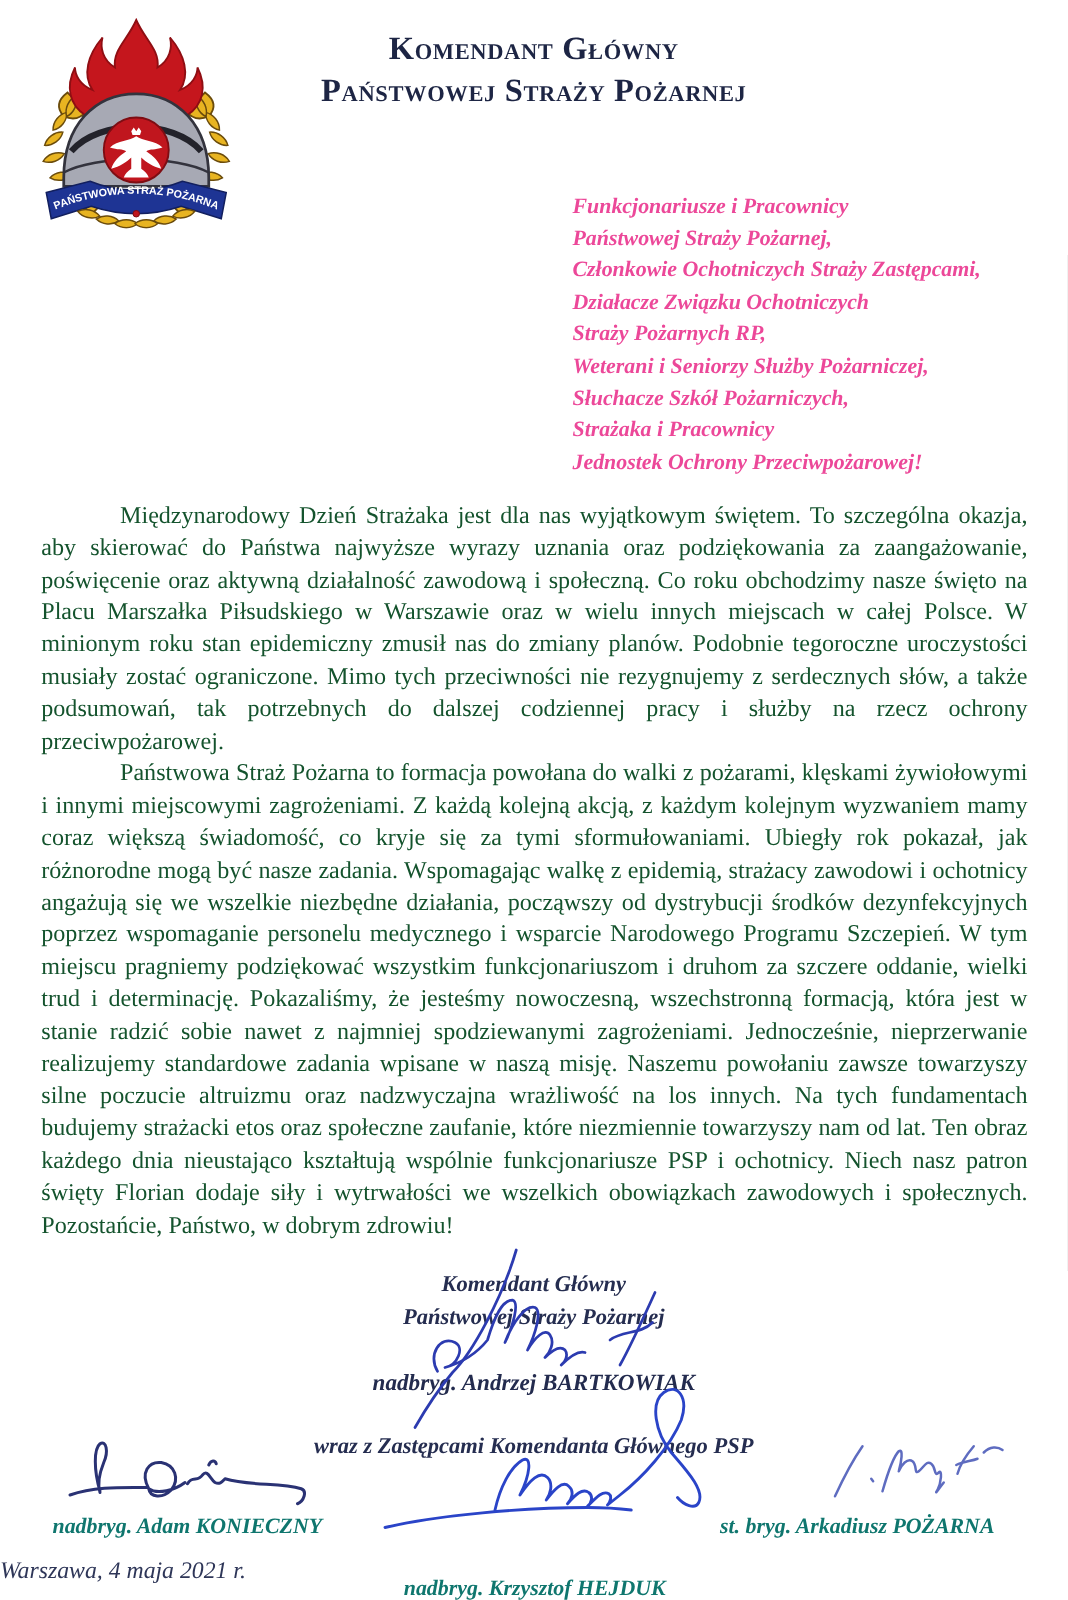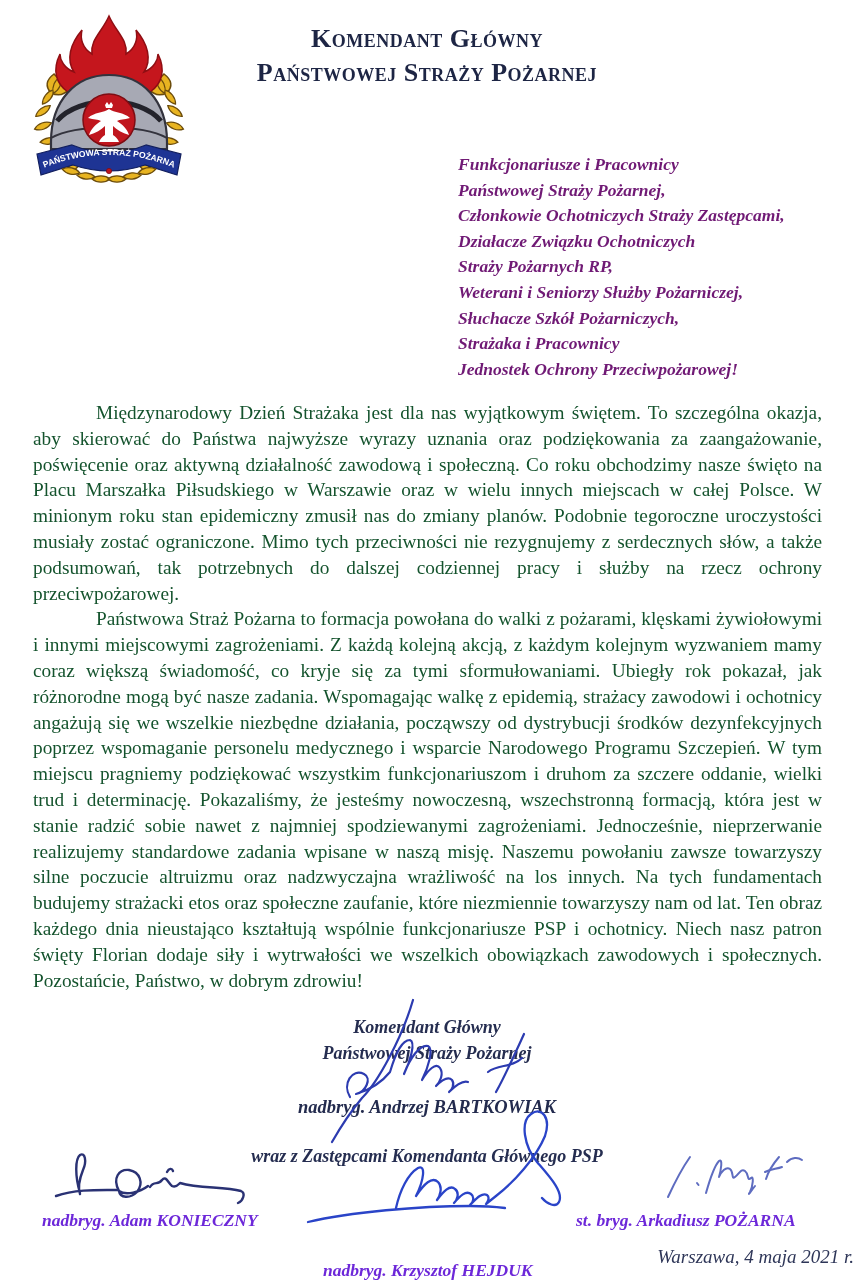--- a/index.html
+++ b/index.html
@@ -20,21 +20,21 @@
     font-weight:bold;
     font-size:26px;line-height:34px;
     letter-spacing:0.5px;
     color:#1d2544;
   }
   
   .addressee{
     position:absolute;left:458px;top:152px;
     font-style:italic;font-weight:bold;
     font-size:17.5px;line-height:25.6px;
-    color:#701a75;
+    color:#ec4899;
     white-space:nowrap;
   }
   
   .body-text{
     position:absolute;left:33px;top:400px;width:789px;
     font-size:19.3px;line-height:25.8px;
     text-align:justify;
     color:#14532d;
   }
   .body-text p{margin:0;text-indent:63px;}
@@ -57,29 +57,29 @@
     position:absolute;left:0;top:1146px;width:854px;
     text-align:center;
     font-style:italic;font-weight:bold;
     font-size:18px;
     color:#252d50;
   }
   .deputy{
     position:absolute;top:1210px;
     font-style:italic;font-weight:bold;
     font-size:17.5px;
-    color:#6d28d9;
+    color:#0f766e;
     white-space:nowrap;
   }
   .deputy.d1{left:42px;}
   .deputy.d2{left:323px;top:1212px;margin-top:48px;}
   .deputy.d3{left:576px;}
   .date-line{
     position:absolute;left:0;top:1246px;width:854px;
-    text-align:right;
+    text-align:left;
     font-style:italic;
     font-size:19px;
     color:#2e3658;
   }
   .ink-overlay{
     position:absolute;left:0;top:0;width:854px;height:1280px;
     pointer-events:none;
   }
 </style>
 </head>

